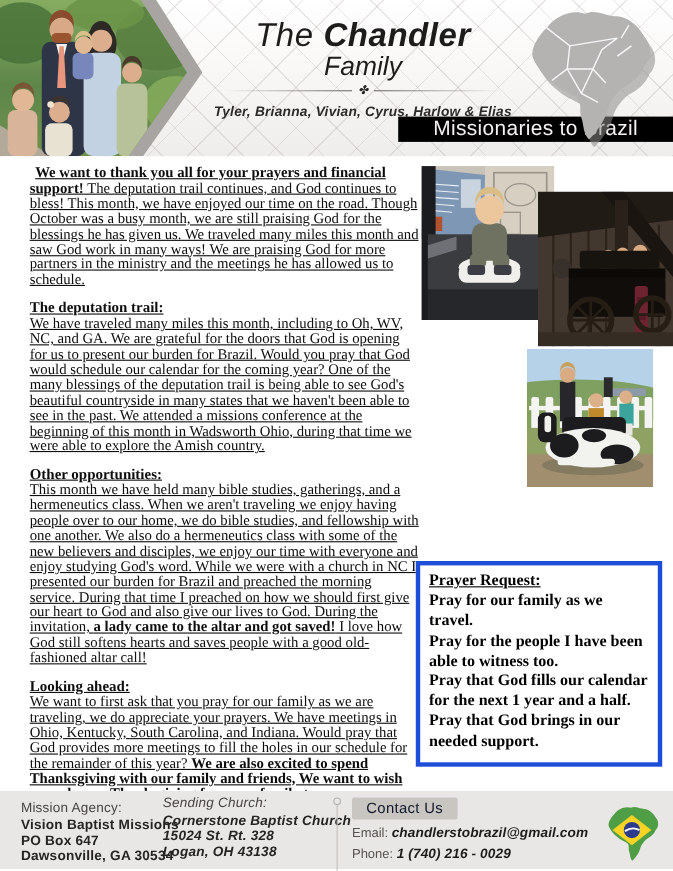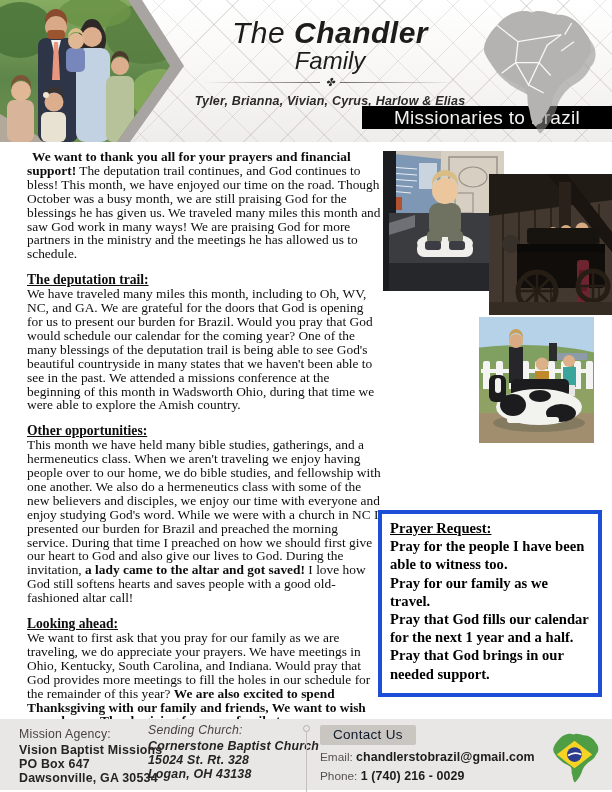--- a/index.html
+++ b/index.html
@@ -30,21 +30,21 @@
   .names{margin-top:7px;font-size:12.5px;font-weight:700;color:#2c2a29;letter-spacing:.2px;}
 
   .banner{position:absolute;left:362px;right:0;top:106px;height:23px;background:#000000;
       display:flex;align-items:center;justify-content:center;
       color:#f4f2f0;font-size:19px;letter-spacing:.3px;}
   .brazil-map{position:absolute;right:-4px;top:2px;width:168px;height:140px;z-index:3;}
 
   
   .text-col{position:absolute;left:27px;top:150px;width:354px;
       font-family:"Liberation Serif","DejaVu Serif",serif;font-size:13.4px;line-height:13.9px;color:#0d0d0d;}
-  .text-col p,.text-col h3{margin:0;}
+  .text-col p,.text-col h3{margin:0;text-decoration:underline;}
   .text-col h3{font-size:13.6px;font-weight:700;text-decoration:underline;margin-top:12px;}
   .p-first{text-indent:5px;}
   .closing{margin-top:14px;}
 
   
   .photo{position:absolute;overflow:hidden;}
   .photo svg{display:block;}
   .photo-museum{left:383px;top:151px;width:121px;height:140px;z-index:1;}
   .photo-carriage{left:489px;top:174px;width:123px;height:141px;z-index:2;}
   .photo-cow{left:479px;top:317px;width:115px;height:126px;z-index:2;}
@@ -66,21 +66,21 @@
   .f-col2{left:148px;top:4px;font-style:italic;}
   .f-col2 .f-label{margin-bottom:2px;}
   .f-divider{position:absolute;left:306px;top:12px;height:62px;width:1px;background:#c3c0bd;}
   .f-divider::before,.f-divider::after{content:"";position:absolute;left:-3px;width:5px;height:5px;
       border:1px solid #b3b0ad;border-radius:50%;background:#e9e7e5;}
   .f-divider::before{top:-6px;} .f-divider::after{bottom:-6px;}
   .f-contact{left:320px;top:6px;}
   .contact-pill{display:inline-block;background:#c9c6c2;color:#0f172a;border-radius:2px;
       padding:2px 13px 3px;font-size:13.5px;letter-spacing:.3px;cursor:pointer;}
   .c-line{margin-top:5px;font-size:11.8px;color:#55524f;}
-  .c-line b{color:#1e1c1b;font-size:12.4px;letter-spacing:.1px;}
+  .c-line b{color:#1e1c1b;font-size:12.4px;letter-spacing:.1px;font-style:italic;}
   .flag{position:absolute;left:544px;top:10px;width:59px;height:61px;}
 </style>
 </head>
 <body>
 
 <div class="page">
 
   <div class="header">
     <div class="quilt"></div>
     <div class="gray-chevron"></div>
@@ -288,22 +288,22 @@
       <ellipse cx="82" cy="96" rx="15" ry="9" fill="#1c1c1e"></ellipse>
       <ellipse cx="61" cy="79" rx="11" ry="6" fill="#1c1c1e"></ellipse>
       <rect x="10" y="58" width="17" height="27" rx="6" fill="#1c1c1e"></rect>
       <rect x="16" y="61" width="6" height="15" rx="3" fill="#f0f0ec"></rect>
       <rect x="28" y="100" width="52" height="6" rx="3" fill="#f2f2ee"></rect>
     </svg>
   </div>
 
   <div class="prayer-box">
     <div class="prayer-title">Prayer Request:</div>
+    <div>Pray for our family as we travel.</div>
     <div>Pray for the people I have been able to witness too.</div>
-    <div>Pray for our family as we travel.</div>
     <div>Pray that God fills our calendar for the next 1 year and a half.</div>
     <div>Pray that God brings in our needed support.</div>
   </div>
 
   <div class="footer">
     <div class="f-col f-col1">
       <div class="f-label">Mission Agency:</div>
       <div class="f-line">Vision Baptist Missions</div>
       <div class="f-line">PO Box 647</div>
       <div class="f-line">Dawsonville, GA 30534</div>

